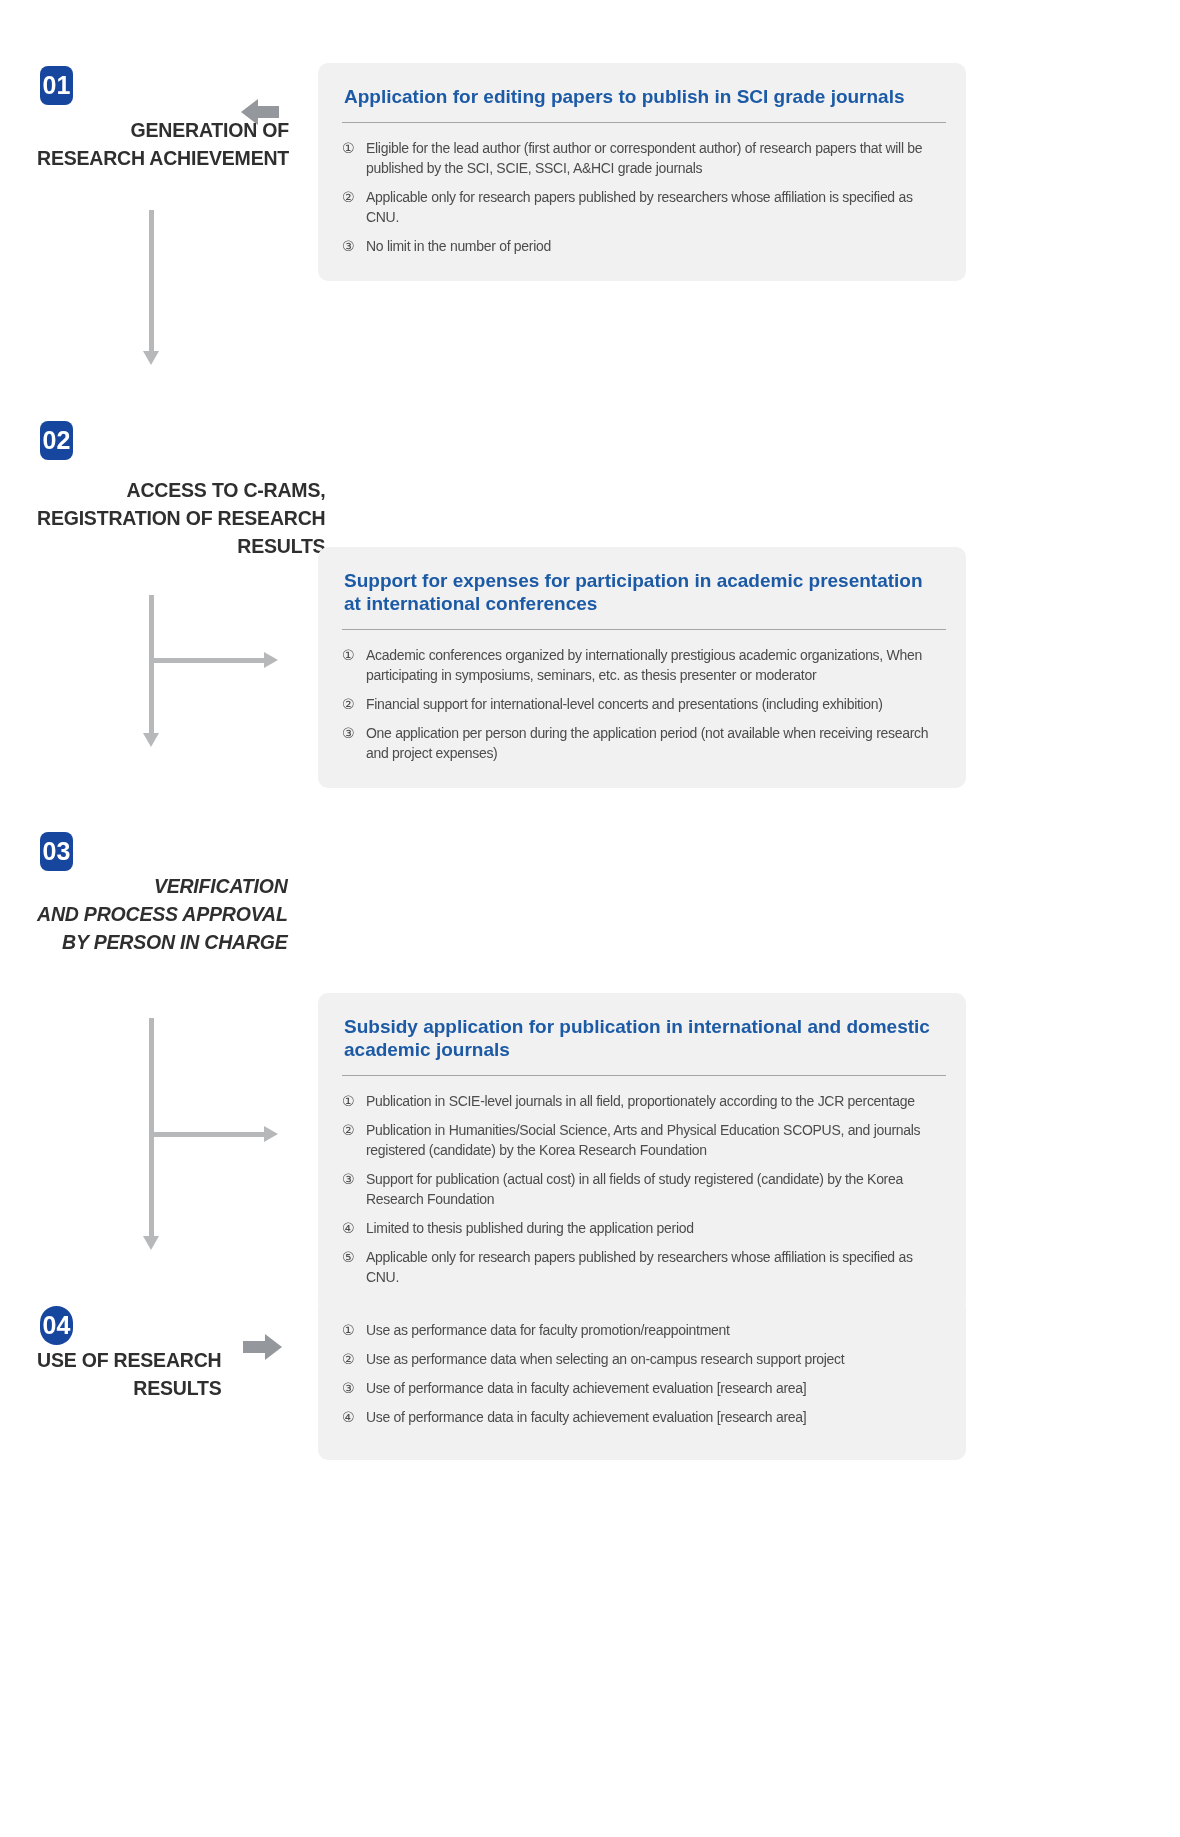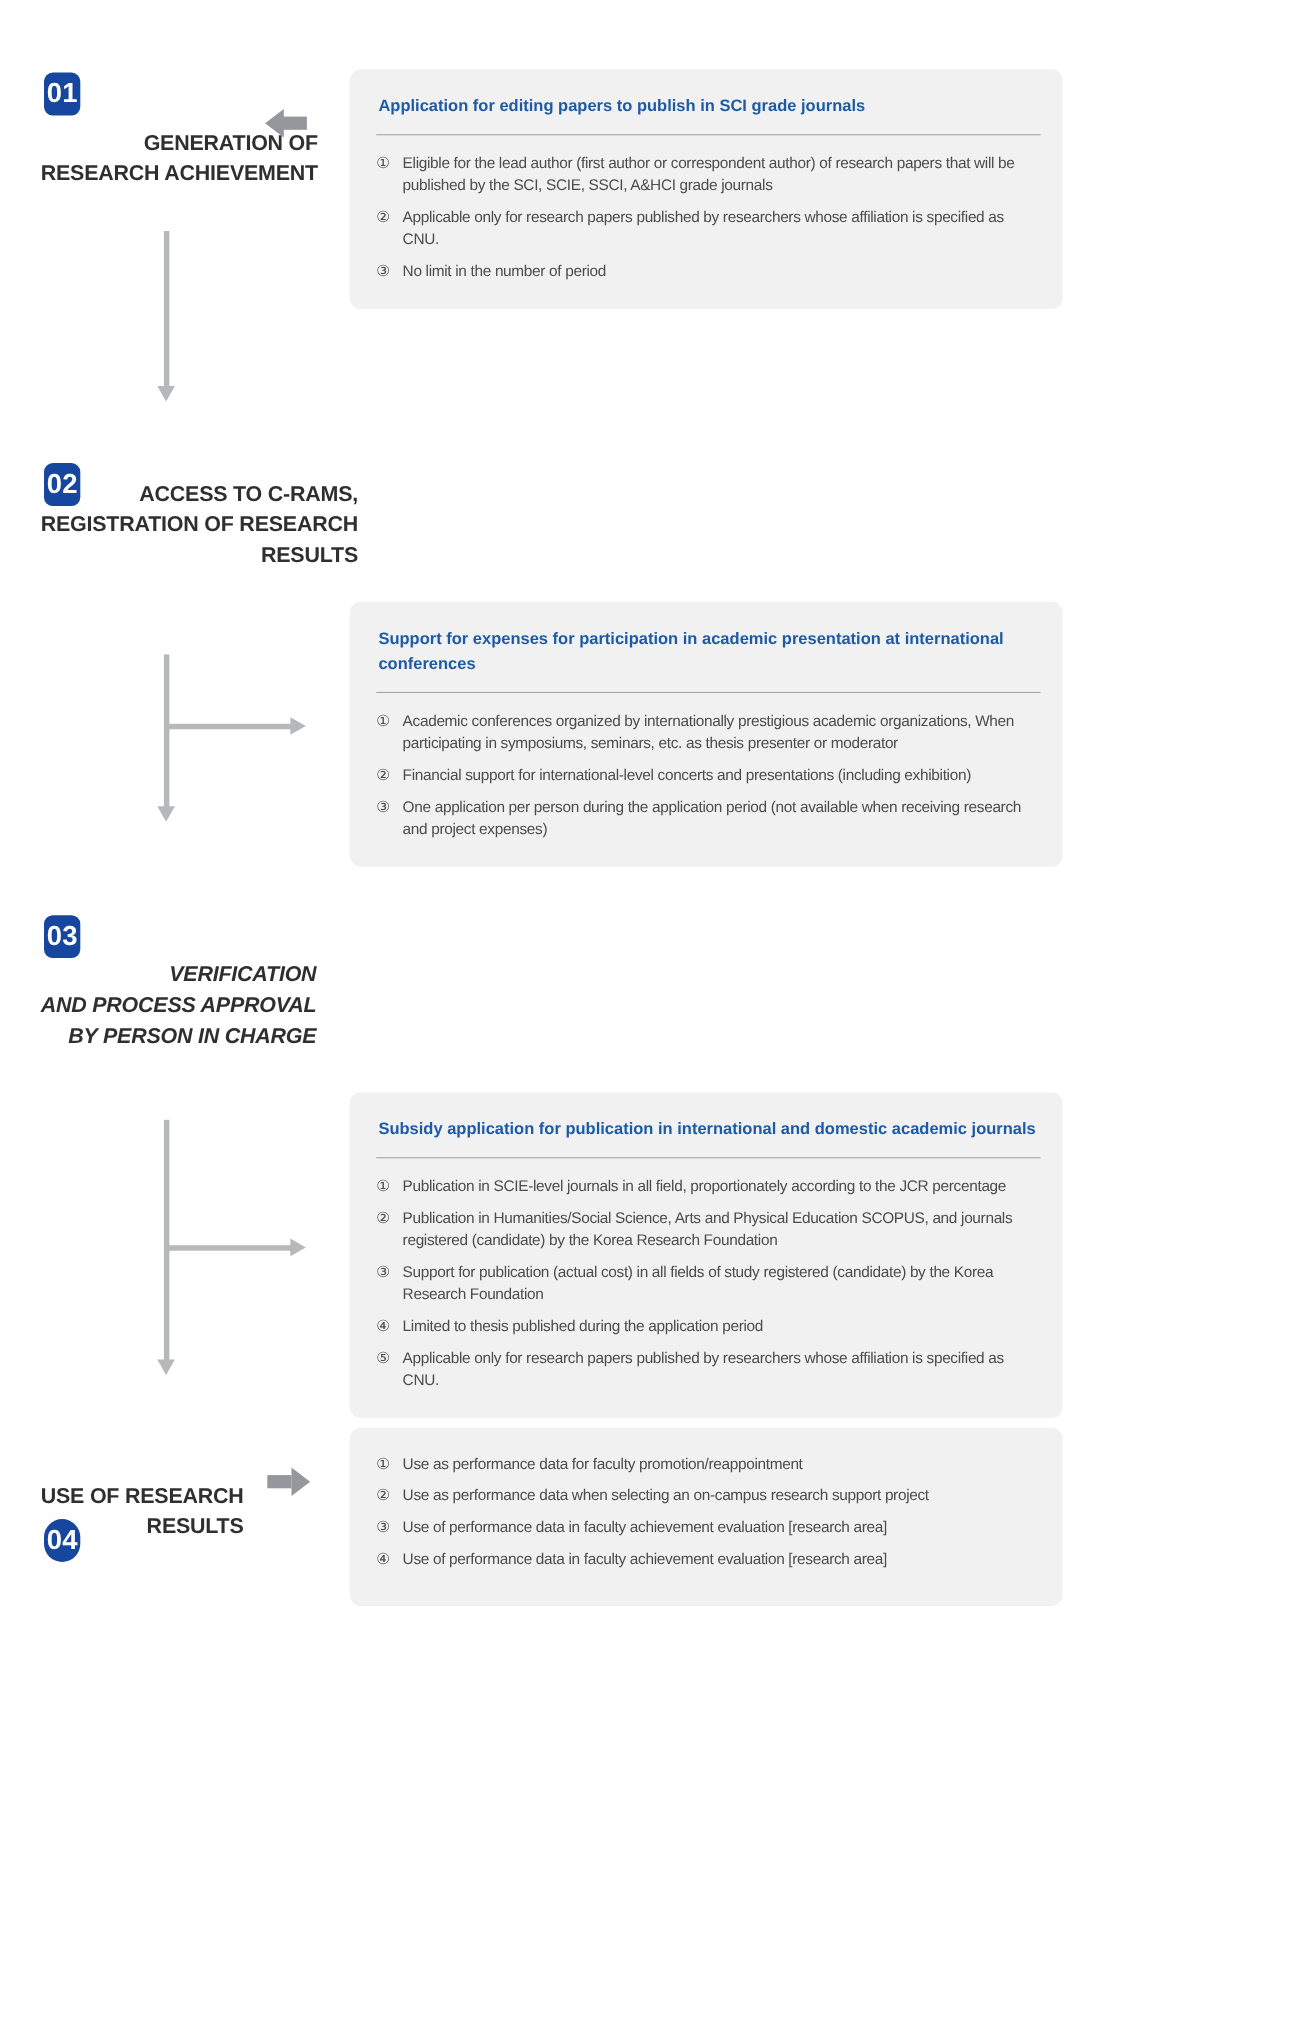--- a/index.html
+++ b/index.html
@@ -20,21 +20,21 @@
     font-size:19.5px; font-weight:bold; line-height:28px;
     white-space:pre-line; letter-spacing:-0.2px;text-align:right;
   }
   
   .card {
     position:absolute; left:318px; width:648px; box-sizing:border-box;
     background:#f1f1f1; border-radius:10px;
     padding:20px 18px 16px 22px;
   }
   .card-title {
-    color:#1c5aa6; font-size:15px; font-weight:600; line-height:23px;
+    color:#1c5aa6; font-size:19px; font-weight:600; line-height:23px;
     padding:2px 2px 14px 2px; margin:0 2px 15px 2px;
     border-bottom:1px solid #a5a5a5; white-space:pre-line;
   }
   .item {
     display:flex; color:#4c4c4c; font-size:14px; line-height:20px;
     margin:0 0 9px 2px; letter-spacing:-0.3px;
   }
   .item .marker { flex:0 0 24px; color:#4c4c4c; }
   .item .text  { flex:1; white-space:pre-line; }
   
@@ -98,21 +98,21 @@
     </div>
     <div class="item">
       <span class="marker">③</span>
       <span class="text">No limit in the number of period</span>
     </div>
   </div>
 
   <div class="v-conn" style="left:143px; top:210px; height:155px;"></div>
 
   <div class="badge" style="top:421px;">02</div>
-  <div class="step-title" style="top:435px;">ACCESS TO C-RAMS,
+  <div class="step-title" style="top:476px;">ACCESS TO C-RAMS,
 REGISTRATION OF RESEARCH
 RESULTS</div>
 
   <div class="card" style="top:547px; min-height:238px;">
     <div class="card-title">Support for expenses for participation in academic presentation at international conferences</div>
     <div class="item">
       <span class="marker">①</span>
       <span class="text">Academic conferences organized by internationally prestigious academic organizations, When participating in symposiums, seminars, etc. as thesis presenter or moderator</span>
     </div>
     <div class="item">
@@ -153,21 +153,21 @@
     </div>
     <div class="item">
       <span class="marker">⑤</span>
       <span class="text">Applicable only for research papers published by researchers whose affiliation is specified as CNU.</span>
     </div>
   </div>
 
   <div class="v-conn" style="left:143px; top:1018px; height:232px;"></div>
   <div class="h-conn" style="left:150px; top:1126px; width:128px;"></div>
 
-  <div class="badge" style="top:1381px;border-radius:18px;">04</div>
+  <div class="badge" style="top:1306px;border-radius:18px;">04</div>
   <div class="step-title" style="top:1346px;">USE OF RESEARCH
 RESULTS</div>
   <div class="fat-right"></div>
 
   <div class="card" style="top:1298px; min-height:162px; padding-top:22px;">
     <div class="item">
       <span class="marker">①</span>
       <span class="text">Use as performance data for faculty promotion/reappointment</span>
     </div>
     <div class="item">

